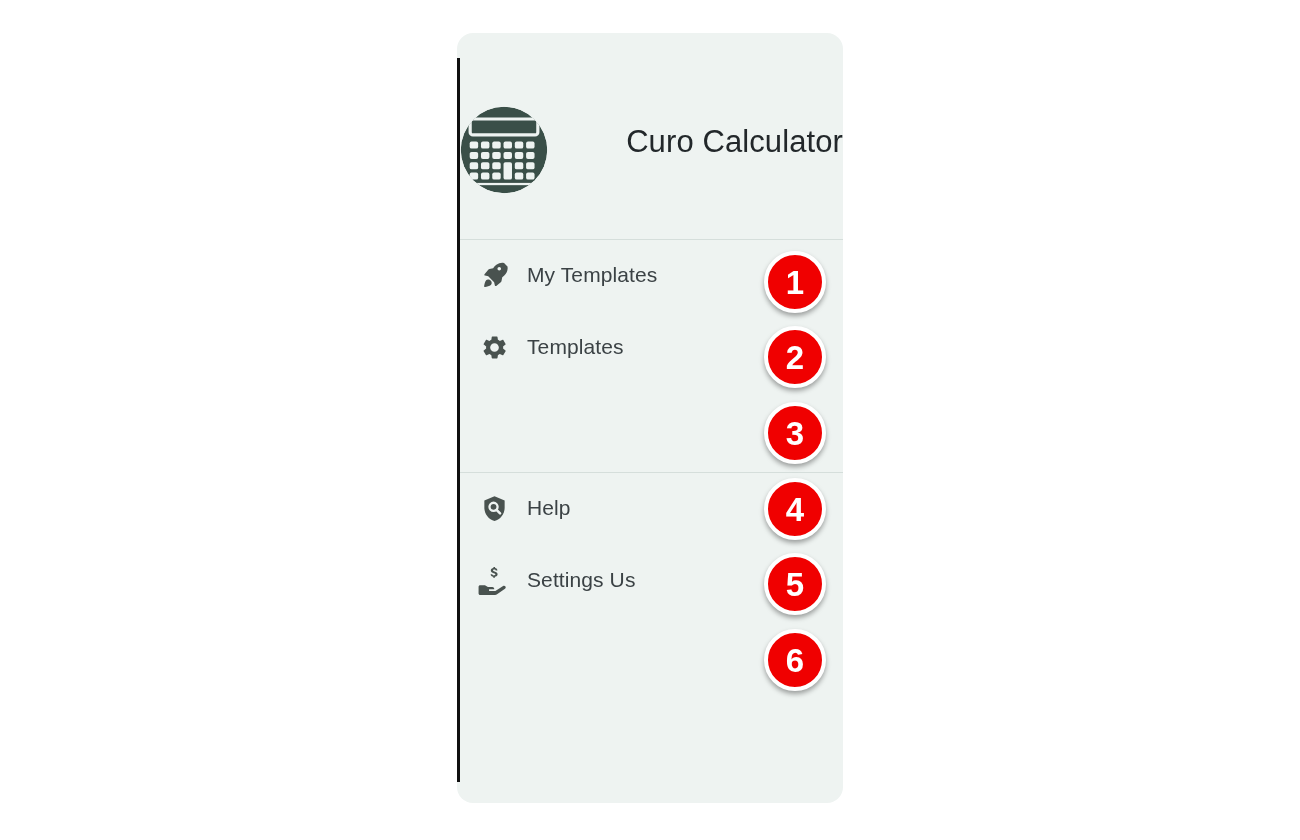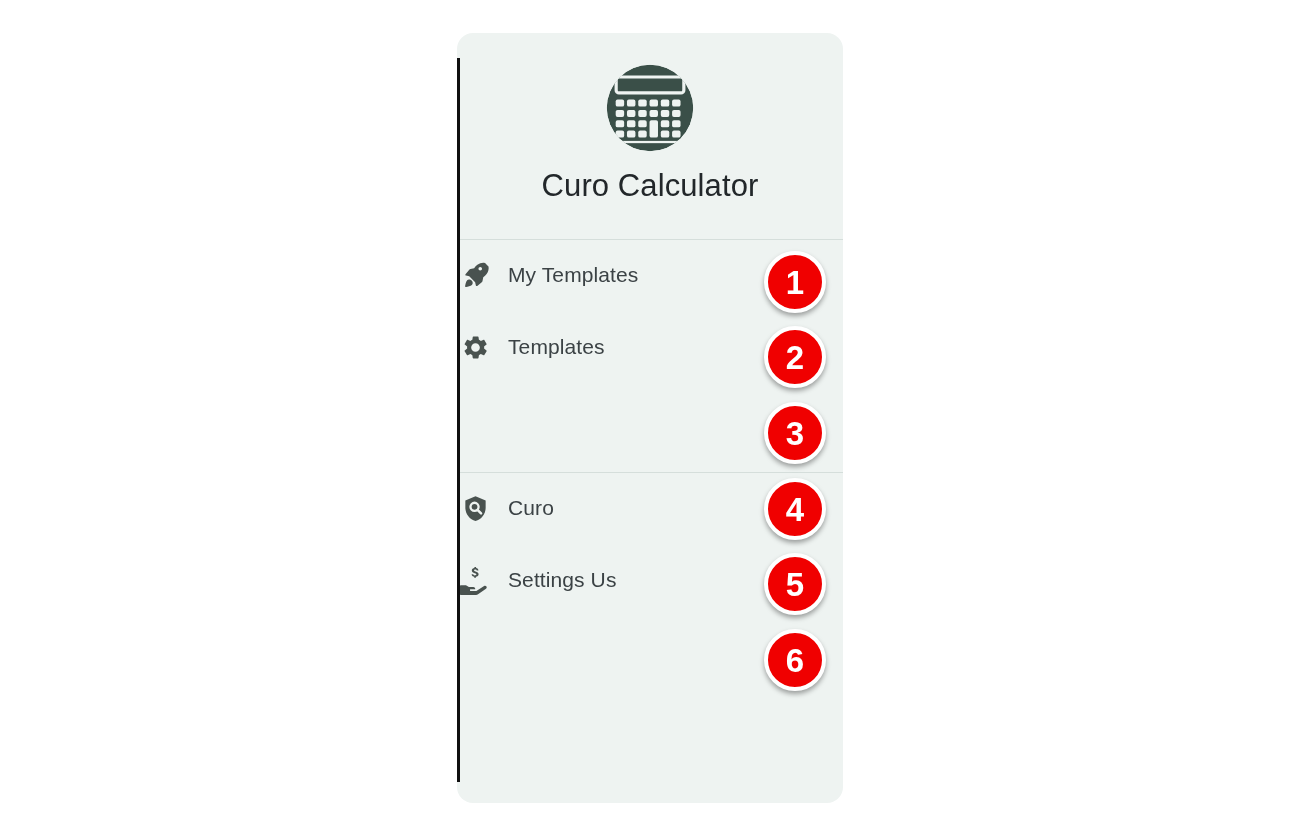--- a/index.html
+++ b/index.html
@@ -41,23 +41,23 @@
   }
 
   
   #drawer-header {
     position: absolute;
     left: 0;
     top: 0;
     width: 386px;
     height: 206px;
     display: flex;
-    flex-direction: column;
-    align-items: center;
-    justify-content: flex-start;
+    flex-direction: row;
+    align-items: center;
+    justify-content: space-between;
   }
 
   #app-logo {
     margin-top: 28px;
     width: 94px;
     height: 94px;
     display: block;
   }
 
   #app-title {
@@ -87,20 +87,21 @@
     width: 386px;
   }
   #menu-group-primary   { top: 206px; }
   #menu-group-secondary { top: 439px; }
 
   .menu-item {
     position: relative;
     height: 72px;
     display: flex;
     align-items: center;
+    padding-left: 19px;
     cursor: pointer;
   }
 
   .menu-icon {
     width: 36px;
     height: 36px;
     display: flex;
     align-items: center;
     justify-content: center;
     flex: 0 0 36px;
@@ -222,21 +223,21 @@
     <div class="menu-group" id="menu-group-secondary">
 
       <div class="menu-item">
         <span class="menu-icon">
           <svg width="29" height="29" viewBox="0 0 24 24">
             <path d="M12 1.8 3.6 5.3v6c0 5.1 3.6 9.9 8.4 11.1 4.8-1.2 8.4-6 8.4-11.1v-6L12 1.8z" fill="#49524f"></path>
             <circle cx="11.2" cy="10.6" r="3.35" fill="none" stroke="#eef3f1" stroke-width="1.9"></circle>
             <path d="M13.7 13.1 16.6 16.0" stroke="#eef3f1" stroke-width="2.1" stroke-linecap="round"></path>
           </svg>
         </span>
-        <span class="menu-label">Curo</span>
+        <span class="menu-label">Help</span>
       </div>
 
 
       <div class="menu-item">
         <span class="menu-icon">
           <svg width="34" height="34" viewBox="0 0 26 24" fill="#49524f">
             <path d="M12.55 2.0v.78c-1.17.16-2.0.92-2.0 1.95 0 1.2.95 1.76 2.2 2.12 1.02.3 1.3.55 1.3.95 0 .38-.36.68-1.07.68-.8 0-1.2-.33-1.27-.84h-1.3c.06 1.02.86 1.72 2.0 1.88v.82h1.28v-.8c1.2-.17 2.06-.92 2.06-2.0 0-1.28-1.08-1.78-2.3-2.13-1.0-.3-1.2-.53-1.2-.9 0-.36.33-.63.98-.63.72 0 1.05.33 1.1.82h1.3c-.06-.95-.75-1.7-1.8-1.9V2.0h-1.28z"></path>
             <path d="M1.2 17.2c0-.66.54-1.2 1.2-1.2h3.2c.3 0 .58.08.83.23l1.9 1.1h3.4c.8 0 1.45.65 1.45 1.45 0 .12-.02.24-.05.35h-3.9v1.2h4.45c.24 0 .48-.07.68-.2l5.6-3.5c.6-.37 1.4-.2 1.8.38.38.58.22 1.36-.36 1.76l-6.35 4.4c-.33.23-.73.35-1.14.35H2.4c-.66 0-1.2-.54-1.2-1.2v-5.12z"></path>
           </svg>
         </span>

